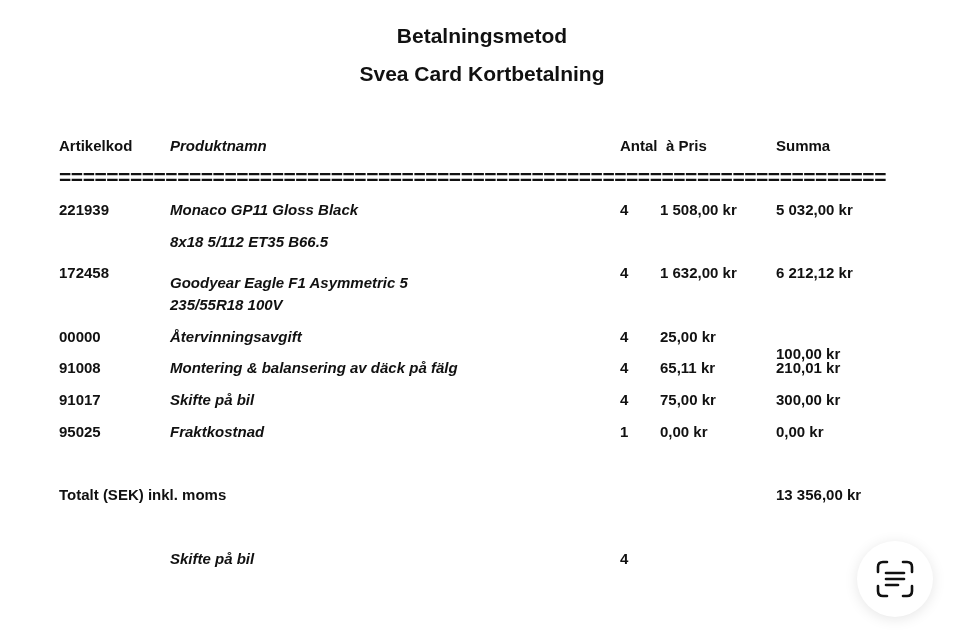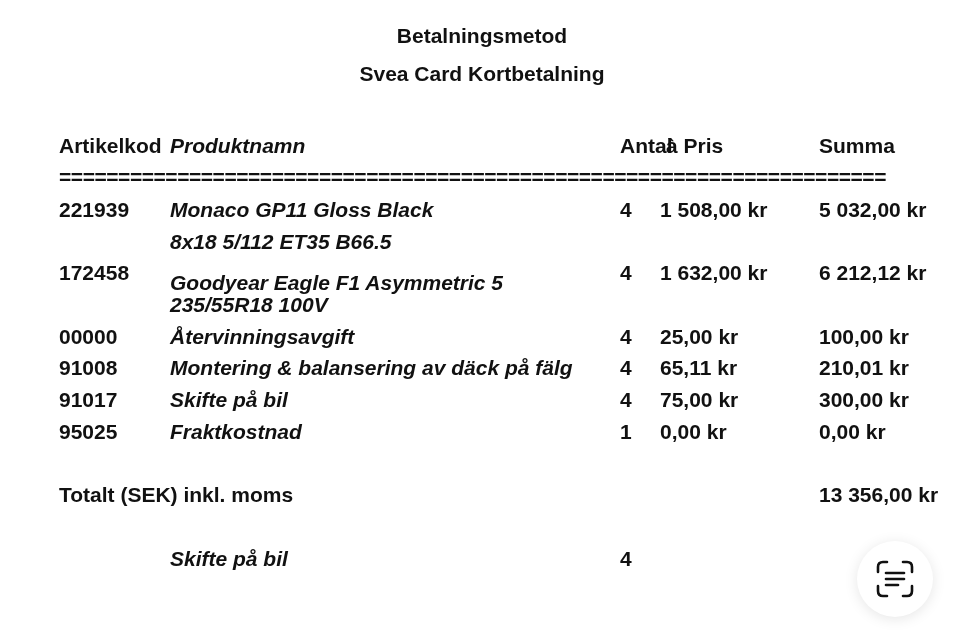--- a/index.html
+++ b/index.html
@@ -21,29 +21,29 @@
     left: 0;
     width: 964px;
     text-align: center;
     font-size: 21px;
   }
   #t1 { top: 24px; }
   #t2 { top: 62px; }
 
   .cell {
     position: absolute;
-    font-size: 21px;
+    font-size: 15px;
     white-space: nowrap;
     line-height: 24px;
   }
   .c-code  { left: 59px; }
   .c-name  { left: 170px; font-style: italic; }
   .c-qty   { left: 620px; }
   .c-price { left: 660px; }
-  .c-sum   { left: 776px; margin-left: 43px; }
+  .c-sum   { left: 776px; }
 
   .sep {
     position: absolute;
     left: 59px;
     top: 165px;
     width: 845px;
     overflow: hidden;
     font-size: 21px;
     line-height: 24px;
     letter-spacing: -0.45px;
@@ -97,21 +97,21 @@
     <span class="cell c-qty" style="top:261px">4</span>
     <span class="cell c-price" style="top:261px">1 632,00 kr</span>
     <span class="cell c-sum" style="top:261px">6 212,12 kr</span>
   </div>
 
   <div>
     <span class="cell c-code" style="top:325px">00000</span>
     <span class="cell c-name" style="top:325px">Återvinningsavgift</span>
     <span class="cell c-qty" style="top:325px">4</span>
     <span class="cell c-price" style="top:325px">25,00 kr</span>
-    <span class="cell c-sum" style="top:325px">100,00 kr</span>
+    <span class="cell c-sum" style="top:342px">100,00 kr</span>
   </div>
 
   <div>
     <span class="cell c-code" style="top:356px">91008</span>
     <span class="cell c-name" style="top:356px">Montering &amp; balansering av däck på fälg</span>
     <span class="cell c-qty" style="top:356px">4</span>
     <span class="cell c-price" style="top:356px">65,11 kr</span>
     <span class="cell c-sum" style="top:356px">210,01 kr</span>
   </div>
 

